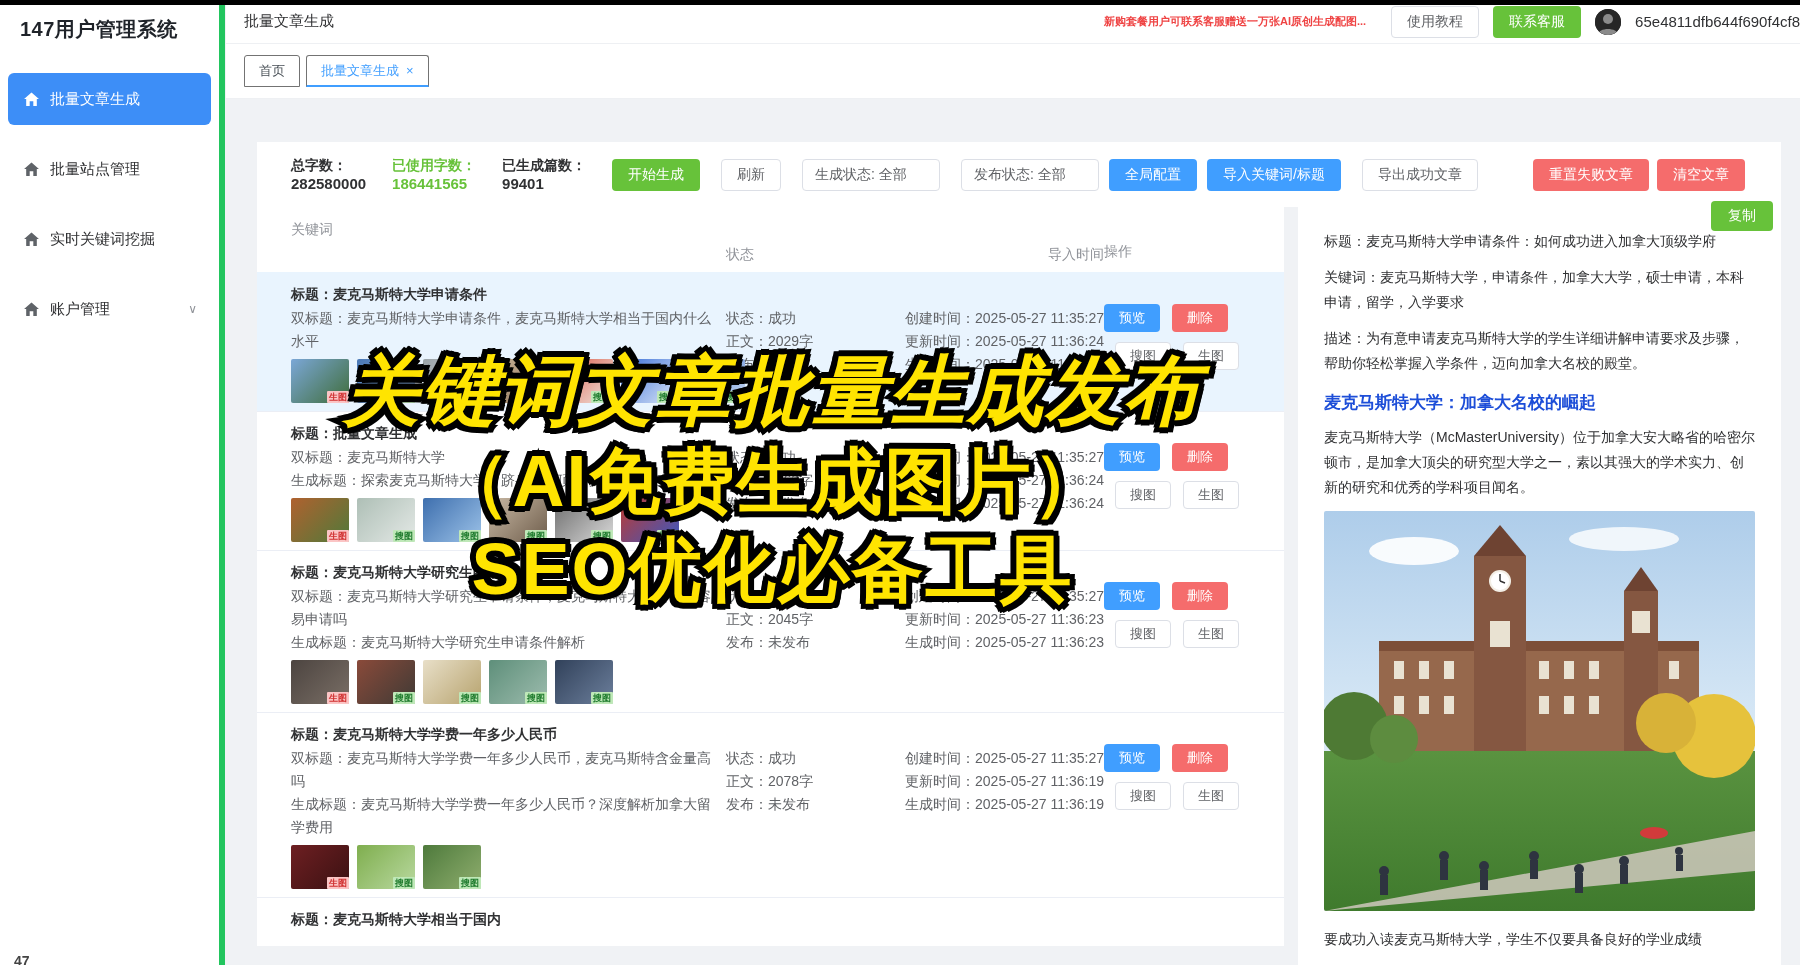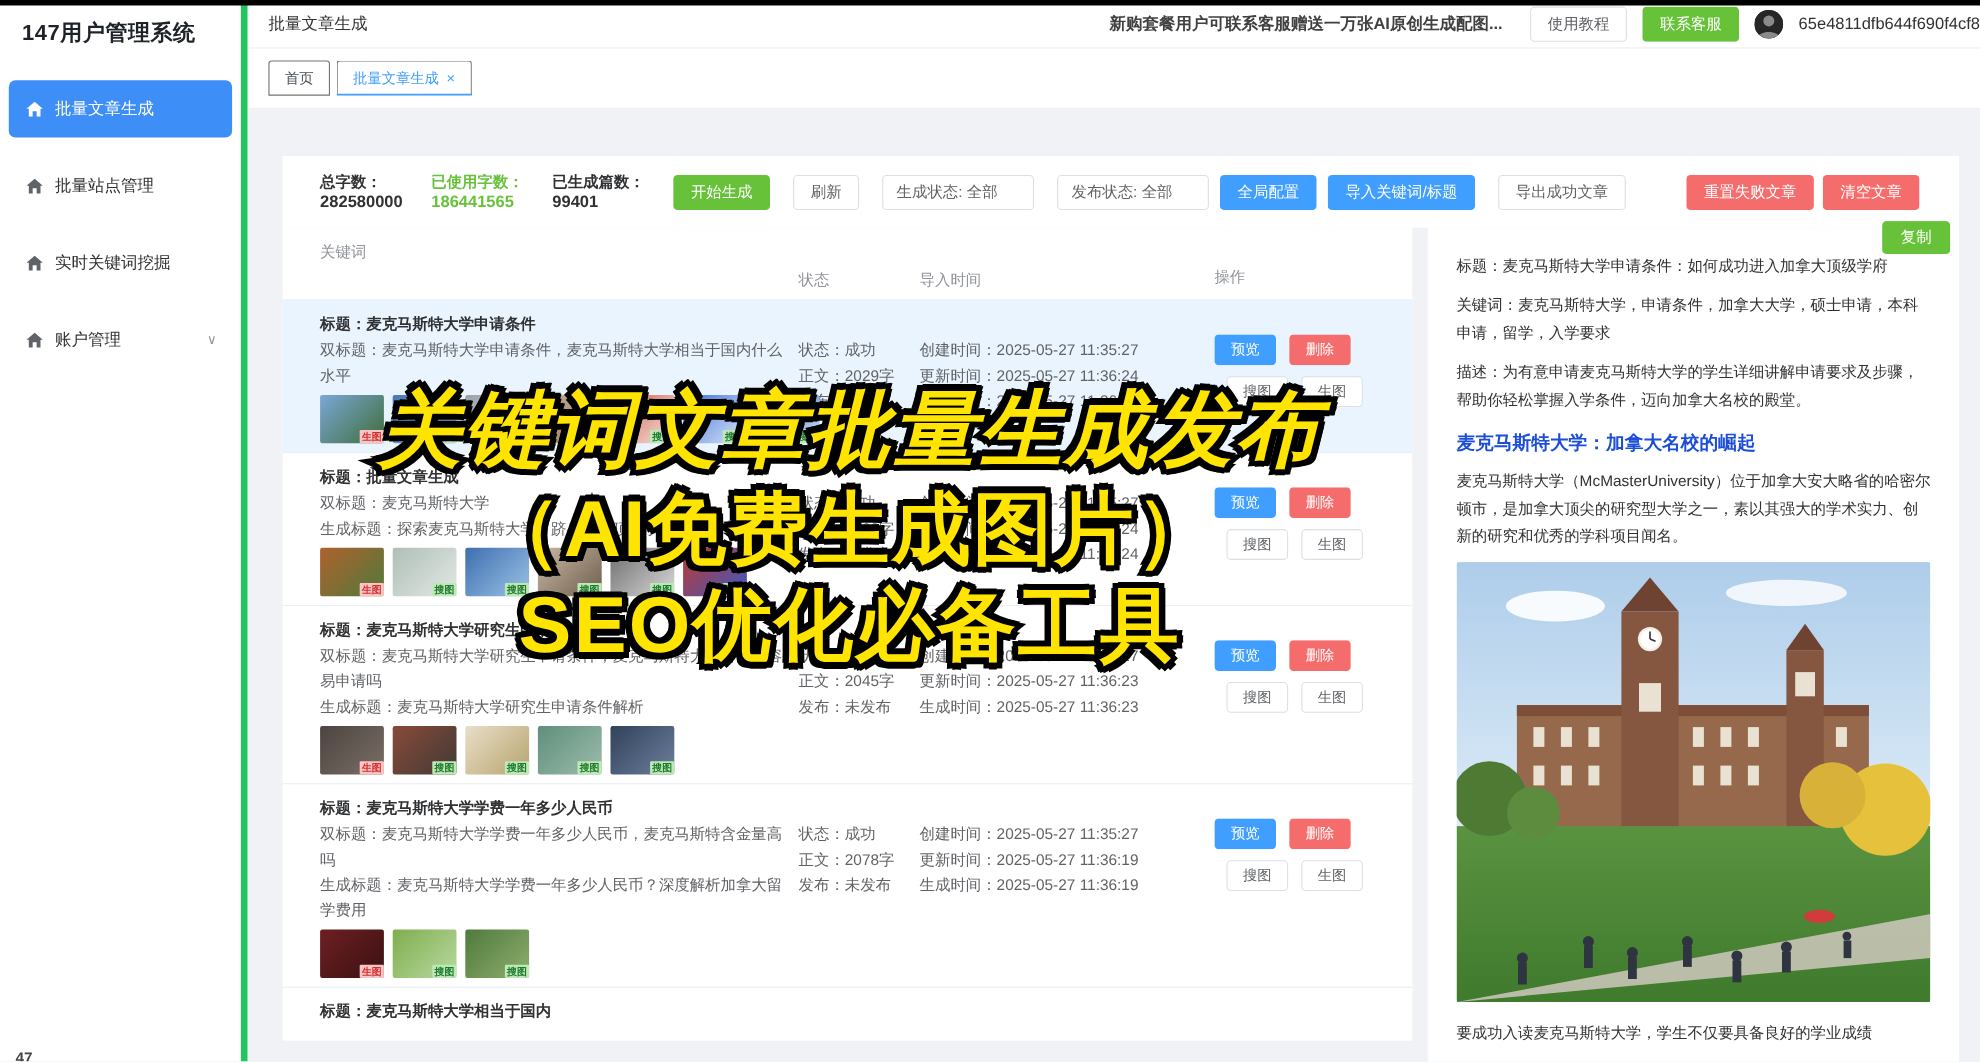--- a/index.html
+++ b/index.html
@@ -17,21 +17,21 @@
   .menu-item { display:flex; align-items:center; gap:10px; height:52px; margin:0 8px 18px 8px; padding-left:15px; border-radius:6px; font-size:15px; color:#303133; cursor:pointer; }
   .menu-item.active { background:#3d8ef7; color:#fff; }
   .menu-item .mi-icon { width:17px; height:17px; flex:0 0 auto; display:inline-flex; }
   .menu-item .chev { margin-left:auto; margin-right:14px; color:#909399; font-size:12px; }
   .sidebar-frag { position:absolute; left:14px; bottom:0px; font-size:14px; font-weight:bold; color:#444; height:12px; overflow:hidden; }
 
   
   .topbar { position:absolute; left:226px; top:0; width:1574px; height:44px; background:#fff; border-bottom:1px solid #eef0f3; display:flex; align-items:center; padding-left:18px; z-index:5; overflow:hidden; }
   .breadcrumb { font-size:15px; color:#303133; }
   .topbar-right { margin-left:auto; display:flex; align-items:center; gap:14px; white-space:nowrap; }
-  .notice { color:#404040; font-weight:bold; font-size:15px; }
+  .notice { color:#ef4444; font-weight:bold; font-size:11px; }
   .btn { display:inline-flex; align-items:center; justify-content:center; height:32px; padding:0 15px; border-radius:4px; font-size:14px; border:1px solid transparent; cursor:pointer; font-family:inherit; white-space:nowrap; }
   .btn.plain { background:#fff; border-color:#dcdfe6; color:#606266;margin-left:11px; }
   .btn.blue  { background:#409eff; color:#fff; }
   .btn.green { background:#67c23a; color:#fff; }
   .btn.red   { background:#f56c6c; color:#fff; }
   .btn.sm    { height:28px; padding:0 11px; font-size:13px; }
   .avatar { width:26px; height:26px; border-radius:50%; overflow:hidden; flex:0 0 auto; background:#2b2b2b; }
   .user-id { font-size:15px; color:#303133; }
 
   
@@ -58,21 +58,21 @@
   .table-card { width:1027px; height:739px; background:#fff; display:flex; flex-direction:column; overflow:hidden; }
   .preview-card { margin-left:14px; flex:1; background:#fff; position:relative; padding:22px 26px 0 26px; height:800px; }
 
   
   .t-head { display:flex; padding:14px 34px 8px 34px; color:#909399; font-size:14px; }
   .t-row  { display:flex; padding:9px 34px 8px 34px; border-top:1px solid #ebeef5; }
   .t-row.hl { background:#e9f4fe; border-top-color:#e9f4fe; }
   .t-row.clipped { max-height:86px; overflow:hidden; }
   .col-kw { flex:1; min-width:0; padding-right:14px; }
   .col-status { width:110px; flex:0 0 auto; }
-  .col-time { width:268px; flex:0 0 auto; }
+  .col-time { width:268px; flex:0 0 auto;text-align:right; }
   .col-ops { width:146px; flex:0 0 auto; }
   .row-title { font-weight:bold; color:#303133; font-size:14px; line-height:25px; }
   .row-sub { color:#606266; font-size:14px; line-height:23px; }
   .meta-line { color:#606266; font-size:14px; line-height:23px; white-space:nowrap; }
   .col-status .meta-line, .col-time .meta-line { margin-top:0; }
   .col-status, .col-time { padding-top:25px; }
   .col-ops { padding-top:22px; }
   .ops-grid { display:grid; grid-template-columns:56px 56px; gap:10px 12px; }
   .ops-grid .btn { width:56px; padding:0; }
   .thumbs { display:flex; gap:8px; margin-top:6px; }

